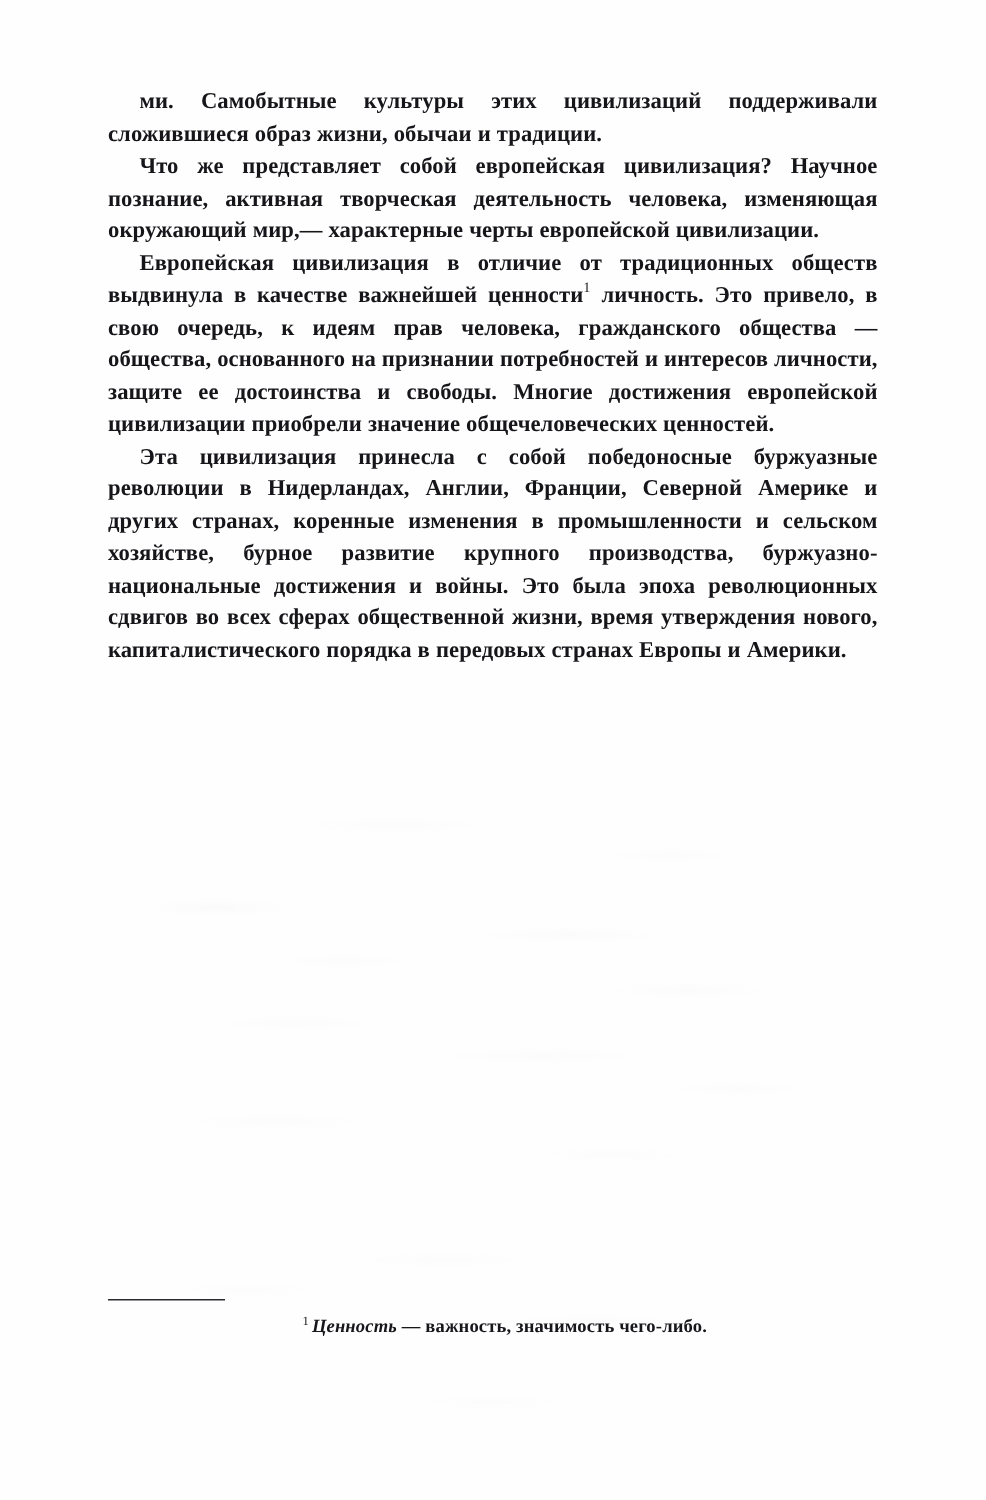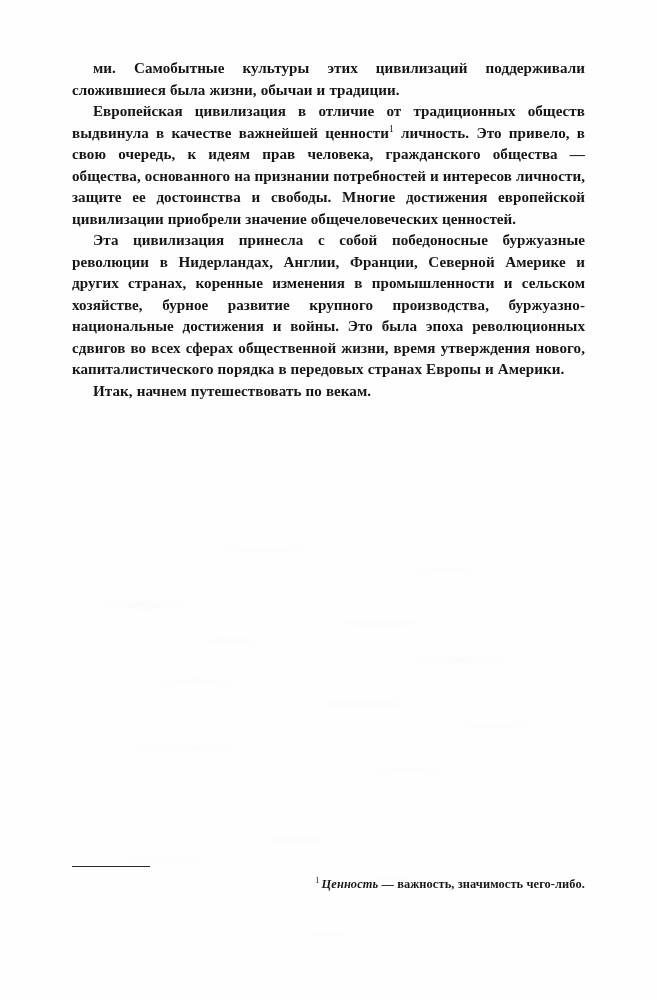--- a/index.html
+++ b/index.html
@@ -88,21 +88,21 @@
   }
 
   .footnote-text {
     margin: 0;
     padding-left: 16px;
     font-size: 12.4px;
     line-height: 16px;
     font-weight: bold;
     color: #17171b;
     letter-spacing: 0.1px;
-    text-align: right;
+    text-align: center;
   }
 
   .footnote-text .fn-num {
     font-size: 8.4px;
     font-weight: normal;
     vertical-align: super;
     line-height: 0;
     margin-right: 2px;
   }
 
@@ -112,28 +112,28 @@
 </style>
 </head>
 <body>
 
 <div class="page">
 
   <div class="paper-texture"></div>
 
   <div class="body-text">
 
-    <p class="para">ми. Самобытные культуры этих цивилизаций поддерживали сложившиеся была жизни, обычаи и традиции.</p>
+    <p class="para">ми. Самобытные культуры этих цивилизаций поддерживали сложившиеся образ жизни, обычаи и традиции.</p>
 
+    <p class="para stretch-last-candidate">Что же представляет собой европейская цивилизация? Научное познание, активная творческая деятельность человека, изменяющая окружающий мир,— характерные черты европейской цивилизации.</p>
 
     <p class="para stretch-last-candidate"><span>Европейская цивилизация в отличие от традиционных обществ выдвинула в качестве важнейшей ценности</span><span class="fn-marker">1</span><span> личность. Это привело, в свою очередь, к идеям прав человека, гражданского общества — общества, основанного на признании потребностей и интересов личности, защите ее достоинства и свободы. Многие достижения европейской цивилизации приобрели значение общечеловеческих ценностей.</span></p>
 
     <p class="para stretch-last-candidate">Эта цивилизация принесла с собой победоносные буржуазные революции в Нидерландах, Англии, Франции, Северной Америке и других странах, коренные изменения в промышленности и сельском хозяйстве, бурное развитие крупного производства, буржуазно-национальные достижения и войны. Это была эпоха революционных сдвигов во всех сферах общественной жизни, время утверждения нового, капиталистического порядка в передовых странах Европы и Америки.</p>
 
-    <p class="para">Итак, начнем путешествовать по векам.</p>
 
 
   </div>
 
   <div class="footnote-block">
     <hr class="footnote-rule">
     <p class="footnote-text"><span class="fn-num">1</span><span class="footnote-term">Ценность</span><span> — важность, значимость чего-либо.</span></p>
   </div>
 
 </div>

